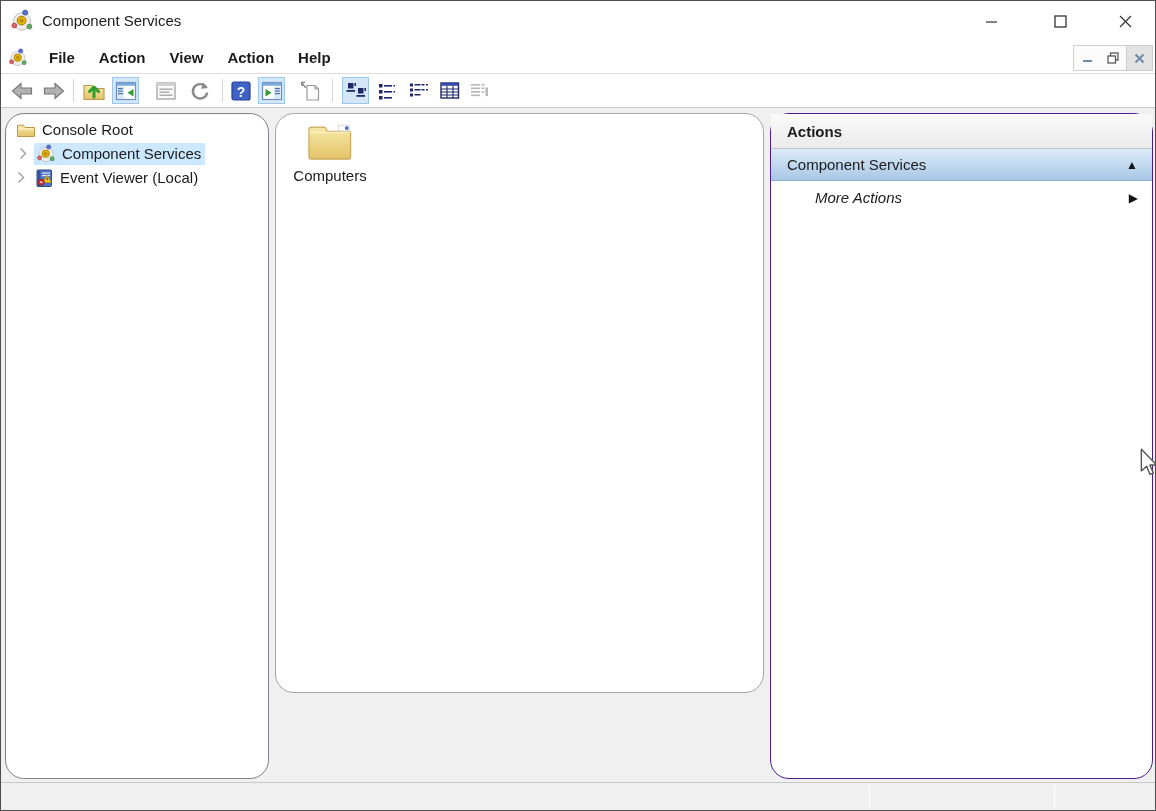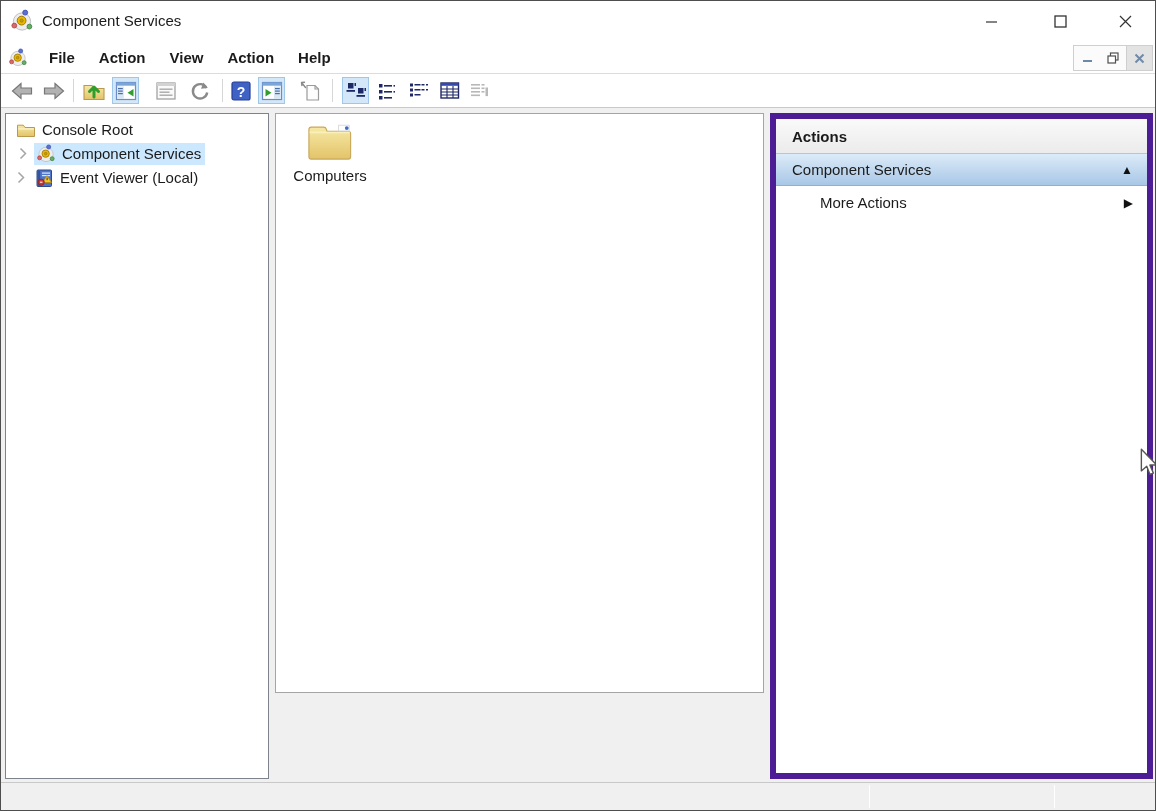--- a/index.html
+++ b/index.html
@@ -25,39 +25,39 @@
   .mdi-btn{ width:26px; height:24px; display:flex; align-items:center; justify-content:center; }
   .mdi-close{ background:#e3e3e3; border-left:1px solid #cfcfcf; }
   
   .toolbar{ position:relative; height:34px; background:#ffffff; border-bottom:1px solid #c9c9c9; }
   .tbtn{ position:absolute; top:3px; width:27px; height:27px; display:flex; align-items:center; justify-content:center; border:1px solid transparent; }
   .tbtn svg{ display:block; }
   .tb-active{ background:#d3e7f8; border:1px solid #9fc7ea; }
   .tsep{ position:absolute; top:5px; width:1px; height:23px; background:#d6d6d6; }
   
   .main{ position:absolute; left:0; right:0; top:107px; bottom:28px; background:#f0f0f0; }
-  .panel{ position:absolute; background:#ffffff; }
+  .panel{ position:absolute; background:#ffffff;border-radius:19px; }
   .tree-panel{ left:4px; top:5px; width:264px; height:666px; border:1px solid #7e828b; }
   .list-panel{ left:274px; top:5px; width:489px; height:580px; border:1px solid #a5a5a5; }
-  .actions-panel{ left:769px; top:5px; width:383px; height:666px; border:6px solid #4c1d95; }
+  .actions-panel{ left:769px; top:5px; width:383px; height:666px; border:1px solid #4c1d95; }
   
   .tree-row{ position:absolute; left:0; height:23px; display:flex; align-items:center; white-space:nowrap; }
   .expander{ width:14px; height:14px; margin-right:4px; display:flex; align-items:center; justify-content:center; }
   .tree-entry{ display:flex; align-items:center; height:22px; padding:0 4px 0 2px; }
   .tree-entry .ticon{ width:20px; height:20px; margin-right:6px; display:flex; align-items:center; justify-content:center; }
   .tree-sel{ background:#cce8ff; }
   
   .content-item{ position:absolute; left:14px; top:5px; width:80px; text-align:center; }
   .content-item .big-icon{ width:46px; height:42px; margin:2px auto 4px auto; }
   
   .actions-header{ height:35px; background:linear-gradient(#fafafa,#ebebeb); border-bottom:1px solid #c3c3c3; display:flex; align-items:center; padding-left:16px; font-weight:bold; }
   .actions-section{ height:32px; background:linear-gradient(#dcebf9,#a8c7e6); border-bottom:1px solid #8fb0d2; display:flex; align-items:center; padding:0 14px 0 16px; }
   .actions-section .sect-title{ flex:1; }
   .glyph-tri{ font-size:12px; color:#111; line-height:1; }
-  .actions-item{ height:33px; display:flex; align-items:center; padding:0 14px 0 44px; background:#ffffff; }
+  .actions-item{ height:33px; display:flex; align-items:center; padding:0 14px 0 44px; background:#ffffff;font-style:italic; }
   .actions-item .ai-label{ flex:1; }
   
   .statusbar{ position:absolute; left:0; right:0; bottom:0; height:28px; background:#f0f0f0; border-top:1px solid #c8c8c8; }
   .ssep{ position:absolute; top:2px; bottom:2px; width:1px; background:#d9d9d9; border-right:1px solid #ffffff; }
   
   .cursor{ position:absolute; left:1139px; top:447px; width:18px; height:28px; pointer-events:none; }
 </style>
 </head>
 <body>
 

